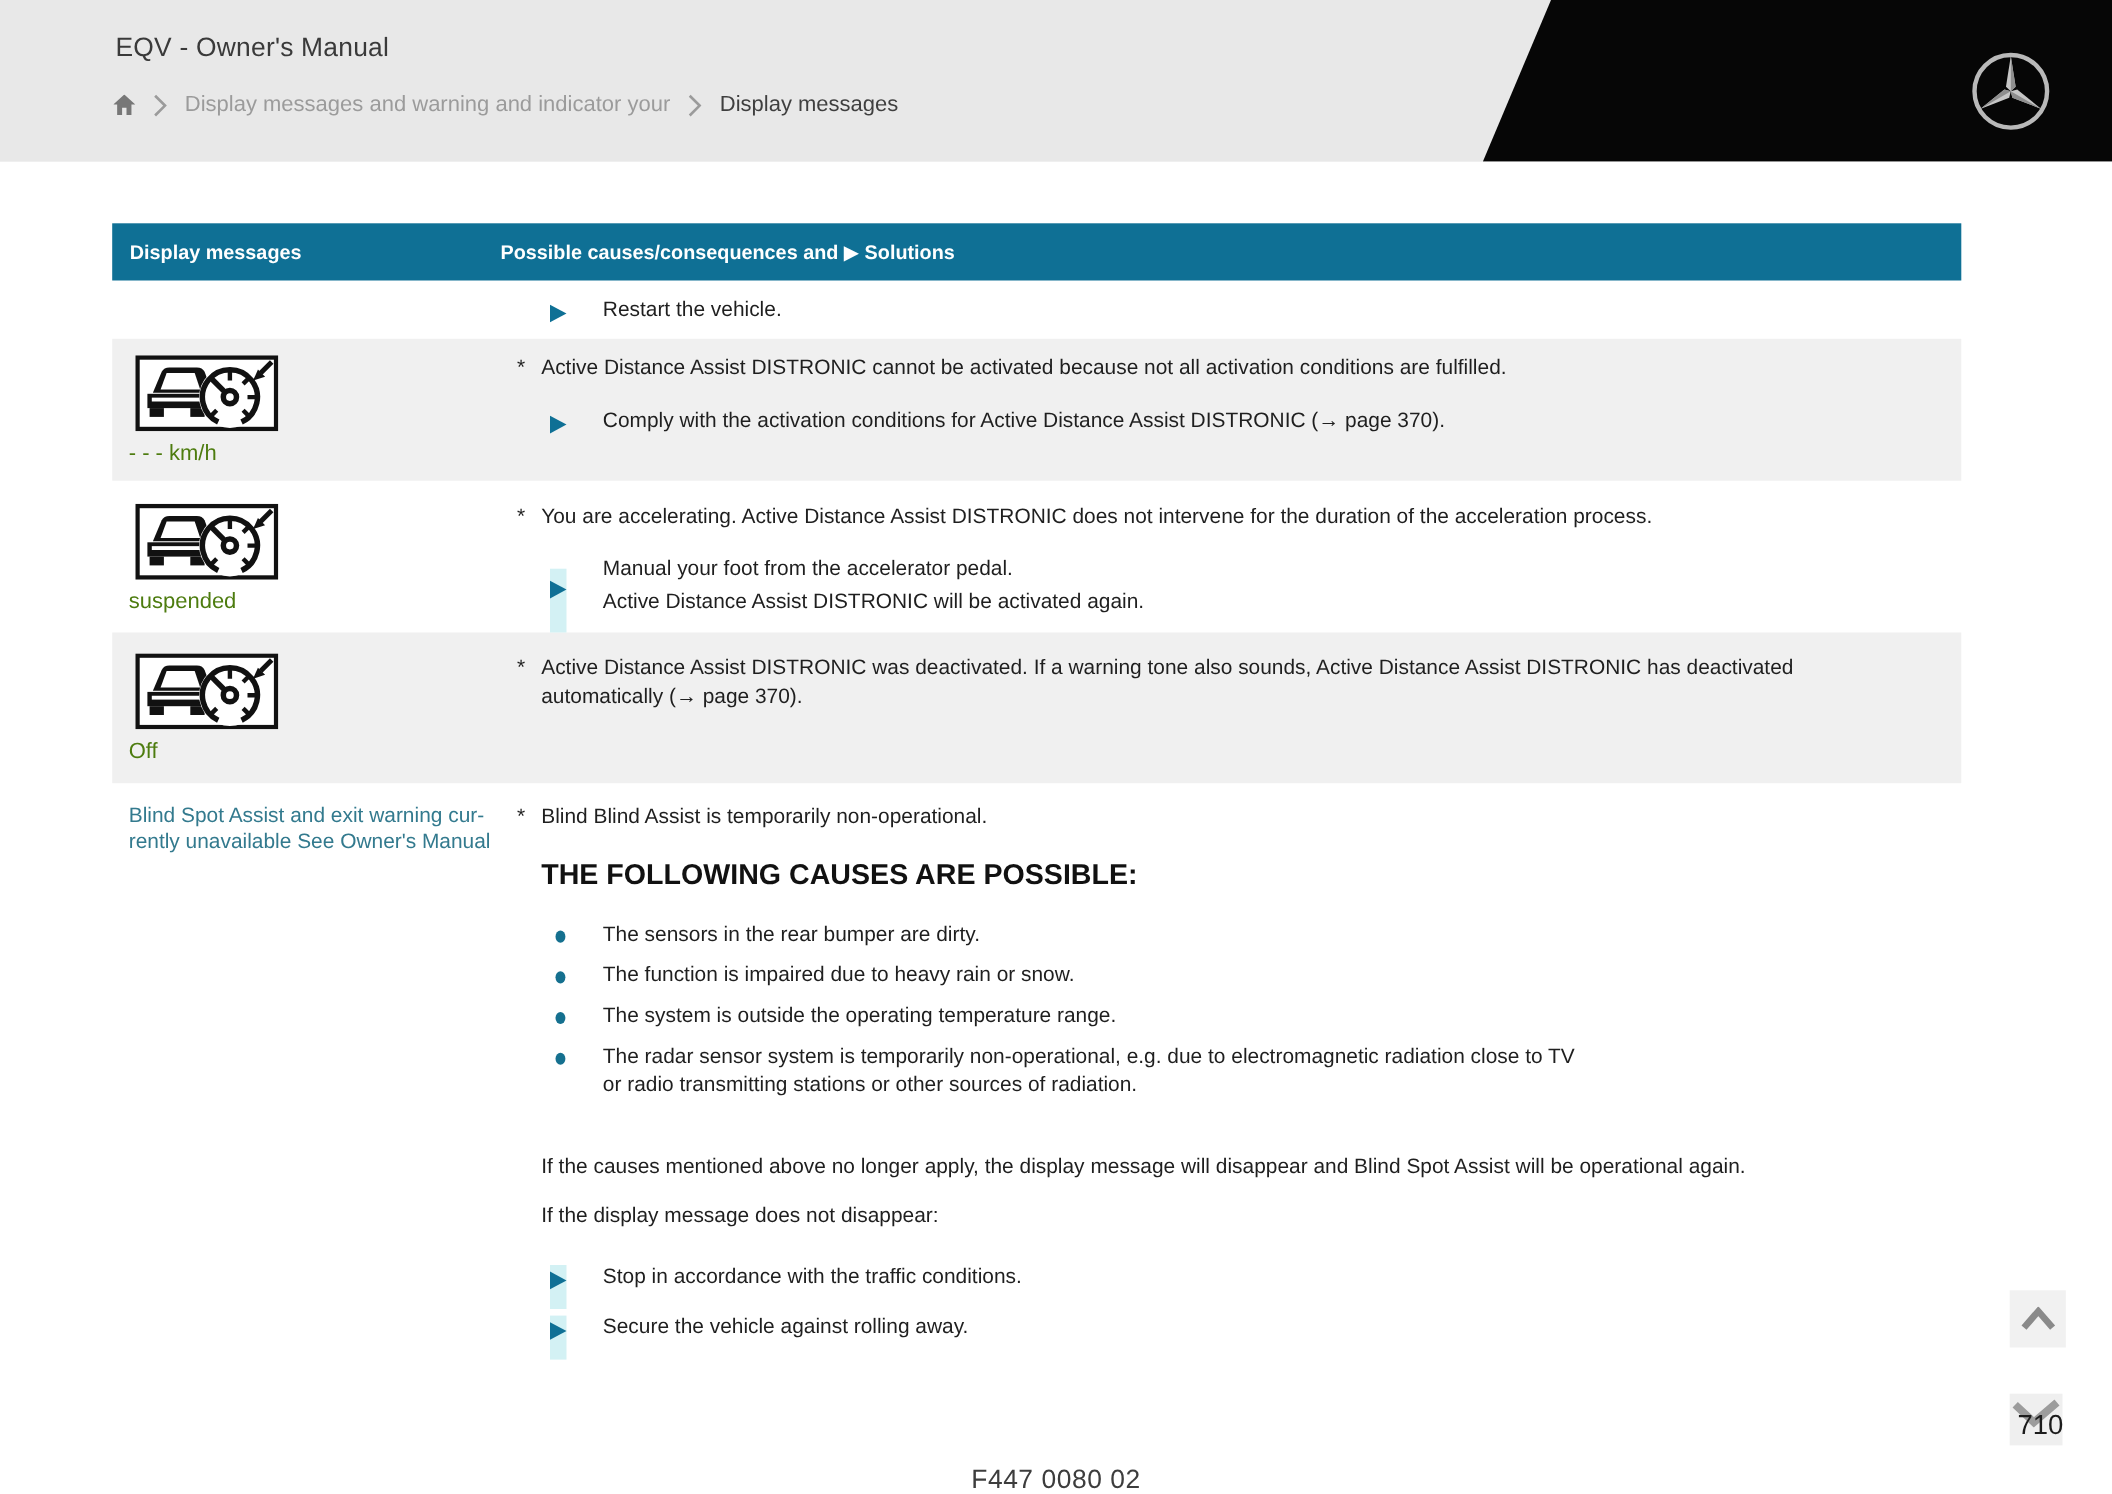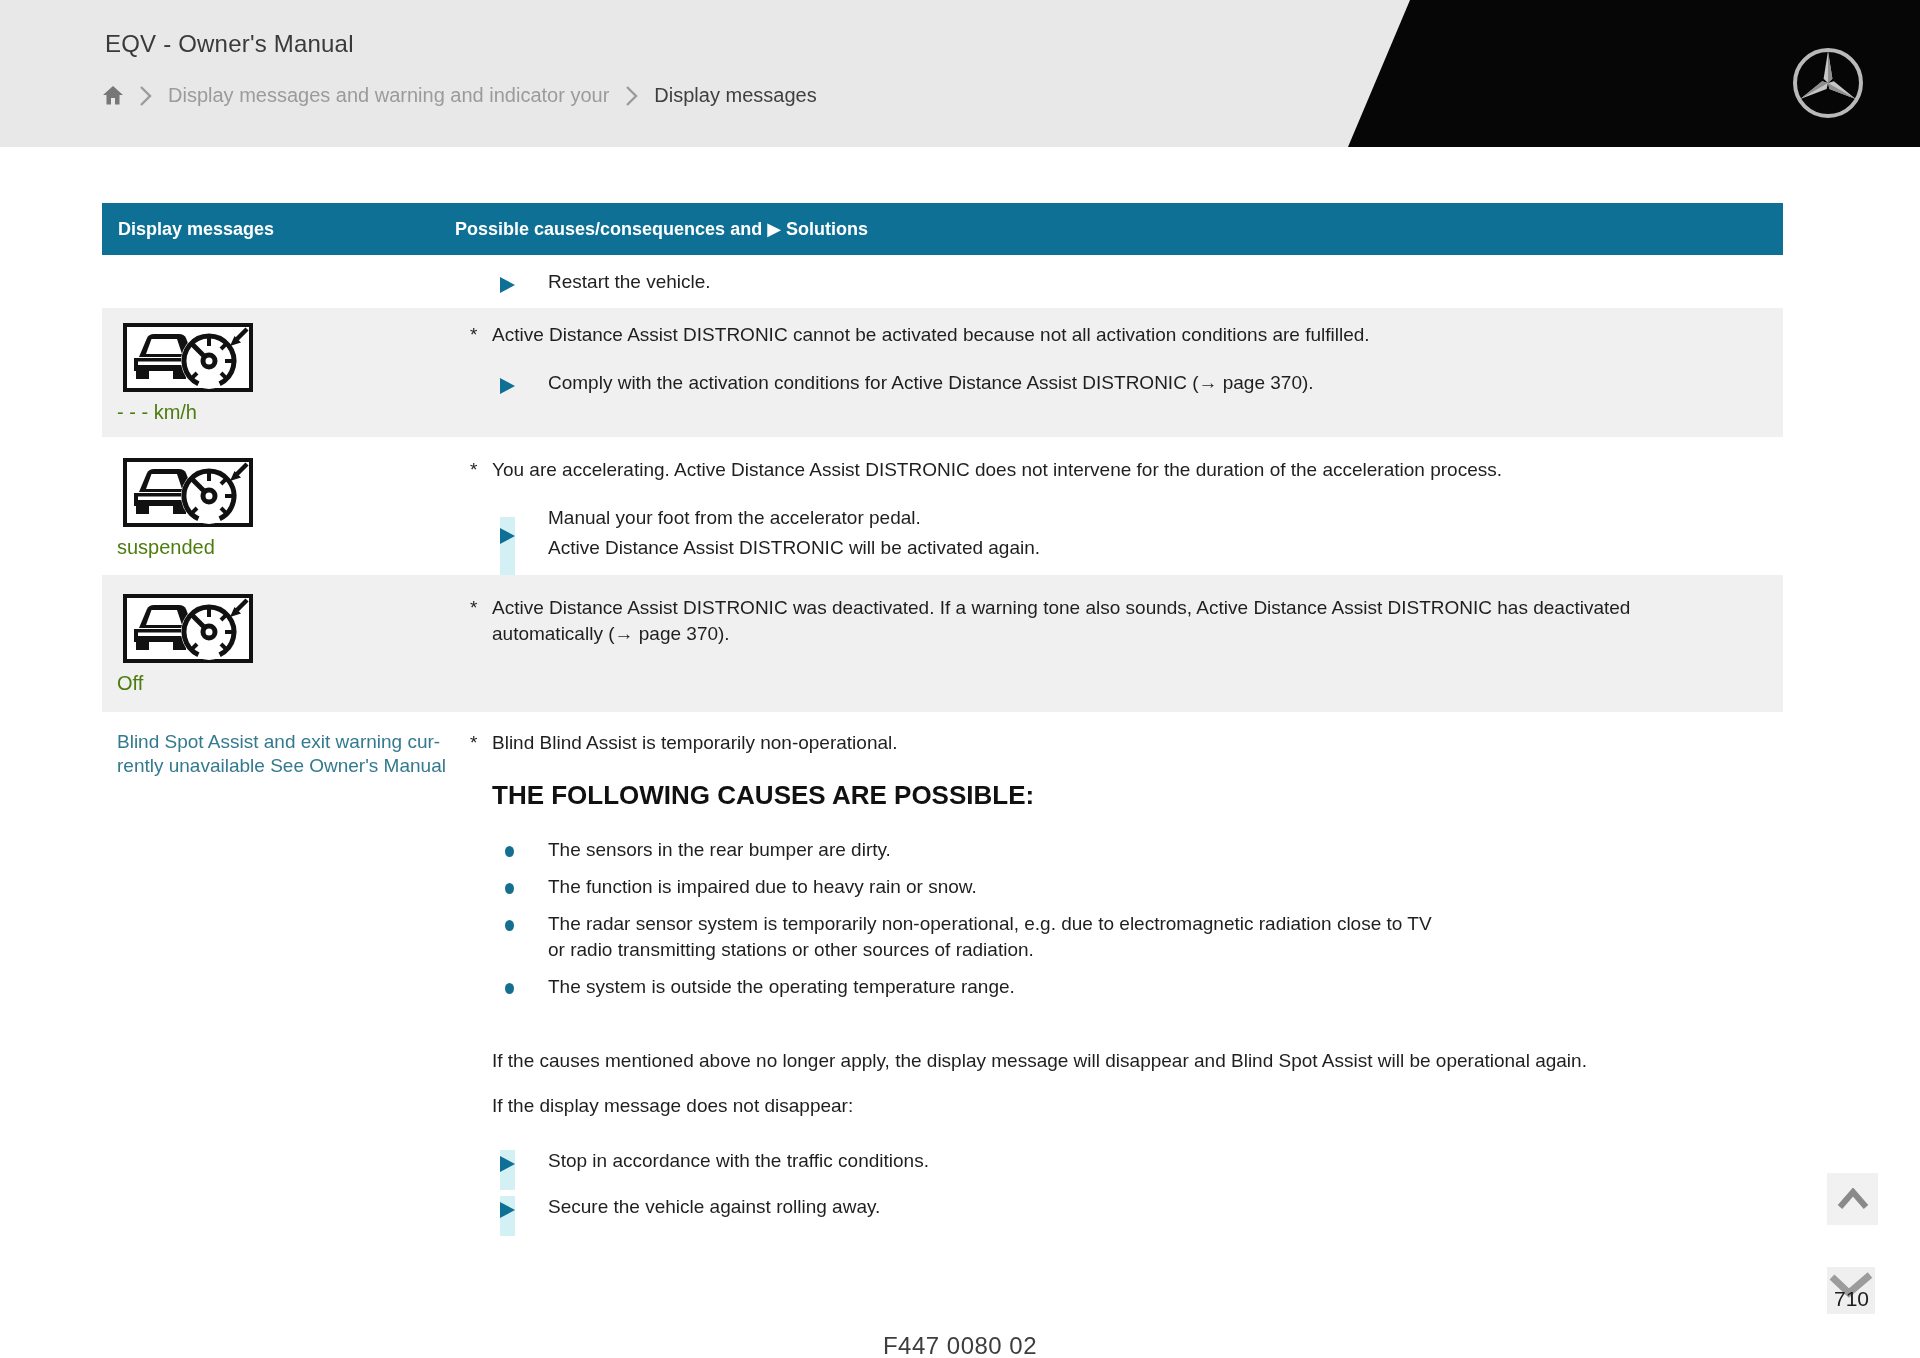--- a/index.html
+++ b/index.html
@@ -53,21 +53,21 @@
   .bullet-text { margin-left:34px; font-size:19px; line-height:26px; color:#1f1f1f; max-width:890px; }
   .para { margin-left:37px; font-size:19px; line-height:26px; color:#1f1f1f; }
 
   
   .footer-code { position:absolute; left:0; top:1332px; width:1920px; text-align:center;
                  font-size:24px; color:#3d3d3d; letter-spacing:0.5px; }
   .scroll-top-btn { position:absolute; left:1827px; top:1173px; width:51px; height:52px;
                     background:#f1f1f1; display:flex; align-items:center; justify-content:center; cursor:pointer; }
   .page-btn { position:absolute; left:1827px; top:1267px; width:48px; height:47px; background:#efefef; cursor:pointer; }
   .page-btn svg { position:absolute; left:2px; top:5px; }
-  .page-num { position:absolute; left:7px; bottom:3px; font-size:21px; color:#1c1c1c; }
+  .page-num { position:absolute; left:7px; bottom:3px; font-size:25px; color:#1c1c1c; }
 </style>
 </head>
 <body>
 
 <div class="stage">
 
   <div class="header">
     <div class="header-black"></div>
 
     <div class="app-title">EQV - Owner's Manual</div>
@@ -267,25 +267,25 @@
           <li class="bullet-item">
             <span class="dot"></span>
             <span class="bullet-text">The sensors in the rear bumper are dirty.</span>
           </li>
           <li class="bullet-item">
             <span class="dot"></span>
             <span class="bullet-text">The function is impaired due to heavy rain or snow.</span>
           </li>
           <li class="bullet-item">
             <span class="dot"></span>
-            <span class="bullet-text">The radar sensor system is temporarily non-operational, e.g. due to electromagnetic radiation close to TV or radio transmitting stations or other sources of radiation.</span>
+            <span class="bullet-text">The system is outside the operating temperature range.</span>
           </li>
           <li class="bullet-item">
             <span class="dot"></span>
-            <span class="bullet-text">The system is outside the operating temperature range.</span>
+            <span class="bullet-text">The radar sensor system is temporarily non-operational, e.g. due to electromagnetic radiation close to TV or radio transmitting stations or other sources of radiation.</span>
           </li>
         </ul>
 
         <div class="para" style="margin-top:48px;">If the causes mentioned above no longer apply, the display message will disappear and Blind Spot Assist will be operational again.</div>
         <div class="para" style="margin-top:19px;">If the display message does not disappear:</div>
 
         <div class="solution" style="margin-top:19px; min-height:46px;">
           <span class="rail" style="height:40px;"></span>
           <span class="tri"></span>
           <span class="sol-text">Stop in accordance with the traffic conditions.</span>

